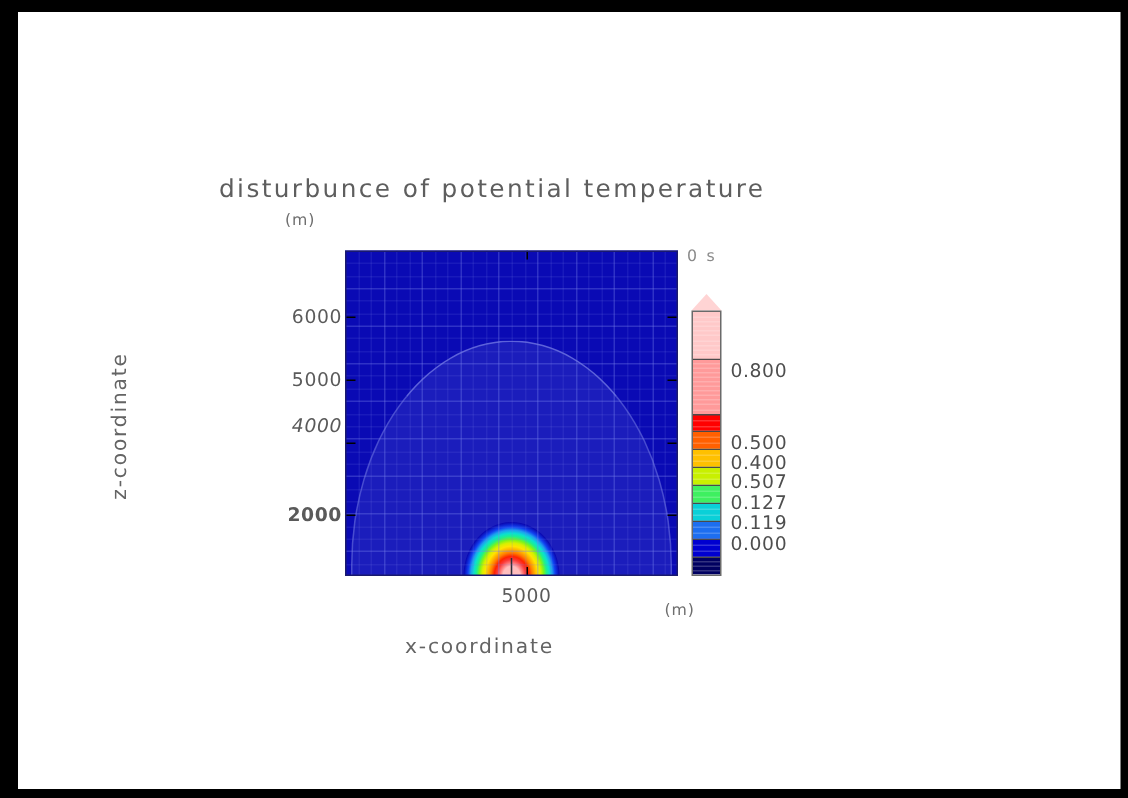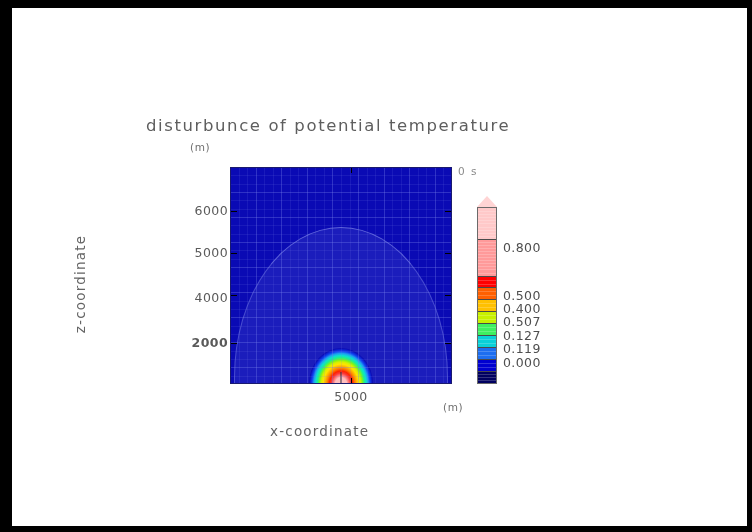--- a/index.html
+++ b/index.html
@@ -205,21 +205,21 @@
     bottom: 0;
     width: 1px;
     height: 12px;
     background: #2b2b2b;
     transform: translateX(-50%);
   }
 
   
   #colorbar-wrap {
     position: absolute;
-    left: 457px;
+    left: 441px;
     top: 188px;
     width: 100px;
     height: 200px;
   }
   #cb-arrow {
     position: absolute;
     left: 8px;
     top: 0;
     width: 0; height: 0;
     border-left: 10px solid transparent;
@@ -273,21 +273,21 @@
 
     <div class="txt" id="title">disturbunce of potential temperature</div>
     <div class="txt" id="title-unit">(m)</div>
 
     <div class="txt" id="time-label">0 s</div>
 
     <div class="txt" id="ylabel">z-coordinate</div>
     <div id="ytick-wrap">
         <div class="ytick-label" style="top: 195px;">6000</div>
         <div class="ytick-label" style="top: 237px;">5000</div>
-        <div class="ytick-label" style="top: 282px;">4000</div>
+        <div class="ytick-label" style="top: 268px; font-style: italic;">4000</div>
         <div class="ytick-label" style="top: 327px; font-weight: bold;">2000</div>
       </div>
 
     <div class="txt" id="xlabel">x-coordinate</div>
     <div class="txt" id="xunit">(m)</div>
 
     <div id="plot">
       <div id="dome"></div>
       <div id="bubble"></div>
       <div id="bubble-center-line"></div>

